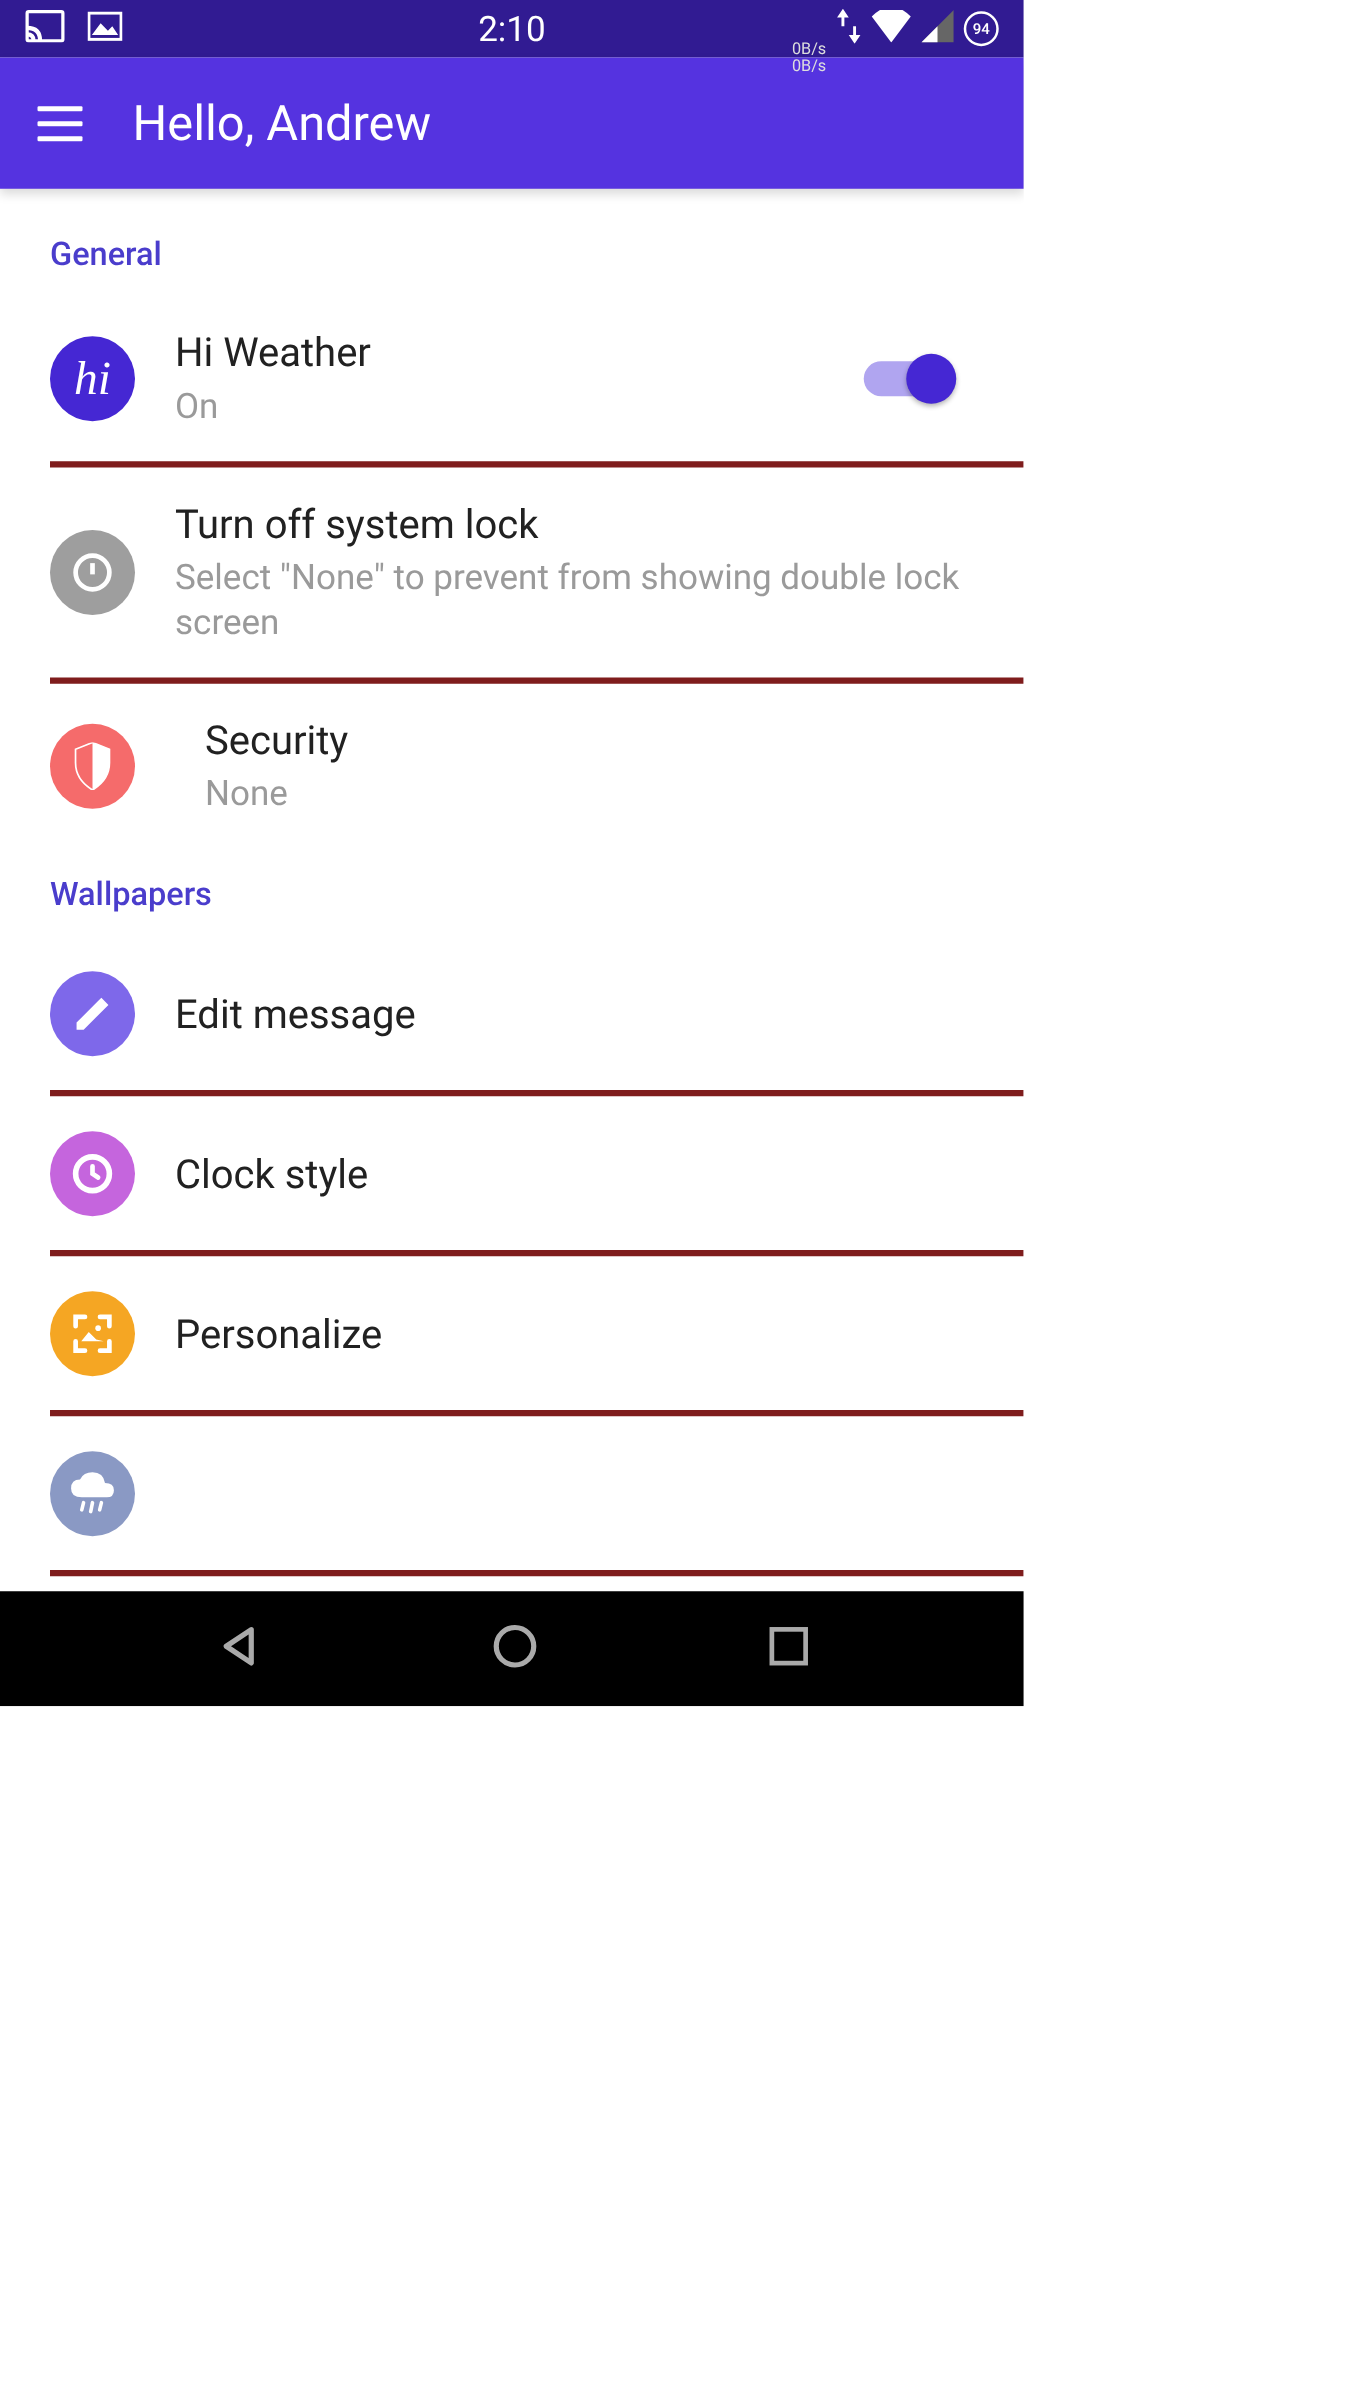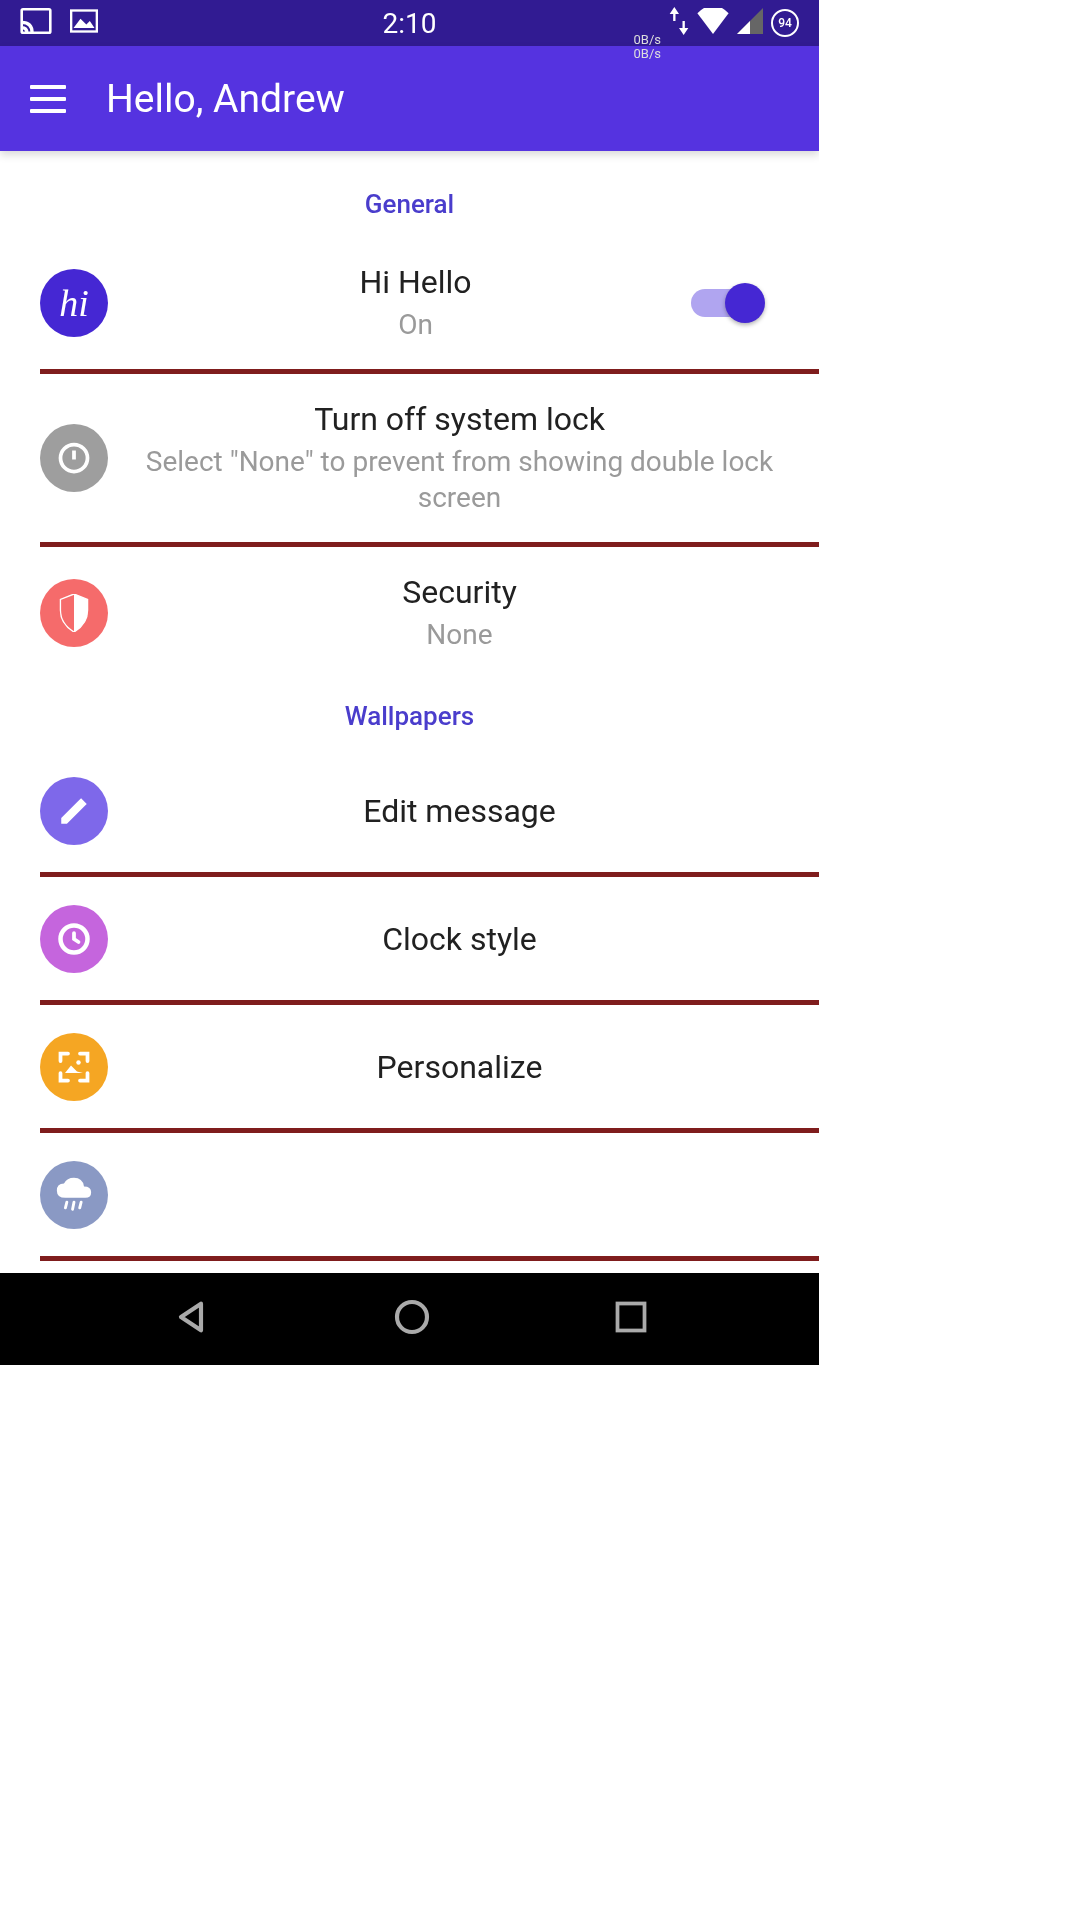--- a/index.html
+++ b/index.html
@@ -88,21 +88,20 @@
     }
     .app-title {
       font-size: 39px;
       color: #fff;
       font-weight: 400;
     }
     
     
     .content {
       overflow-y: auto;
-      text-align: center;
     }
     .section-header {
       font-size: 26px;
       color: #4a3dcc;
       font-weight: 500;
       padding: 38px 40px 18px 40px;
     }
     
     .list-item {
       display: flex;
@@ -255,42 +254,42 @@
 
 <div class="content">
 
   <div class="section-header">General</div>
 
   <div class="list-item">
     <div class="item-icon hi-icon">
       <span class="hi-text">hi</span>
     </div>
     <div class="item-text">
-      <div class="item-title">Hi Hello</div>
+      <div class="item-title">Hi Weather</div>
       <div class="item-subtitle">On</div>
     </div>
     <div class="toggle">
       <div class="toggle-thumb"></div>
     </div>
   </div>
 
   <div class="list-item">
     <div class="item-icon power-icon">
       <svg width="36" height="36" viewBox="0 0 24 24" fill="none" stroke="#fff" stroke-width="2.5">
         <circle cx="12" cy="12" r="9"></circle>
         <line x1="12" y1="7" x2="12" y2="13"></line>
       </svg>
     </div>
     <div class="item-text">
       <div class="item-title">Turn off system lock</div>
       <div class="item-subtitle">Select "None" to prevent from showing double lock screen</div>
     </div>
   </div>
 
-  <div class="list-item" style="border-bottom:none;">
+  <div class="list-item" style="border-bottom:none;gap:24px;">
     <div class="item-icon shield-icon">
       <svg width="34" height="38" viewBox="0 0 24 28" fill="#fff">
         <path d="M12 0 L22 4 L22 12 Q22 22 12 28 Q2 22 2 12 L2 4 Z"></path>
         <path d="M12 0 L12 28 Q2 22 2 12 L2 4 Z" fill="#f56b6b"></path>
         <path d="M12 0 L22 4 L22 12 Q22 22 12 28 Q2 22 2 12 L2 4 Z" fill="none" stroke="#fff" stroke-width="1"></path>
       </svg>
     </div>
     <div class="item-text">
       <div class="item-title">Security</div>
       <div class="item-subtitle">None</div>

